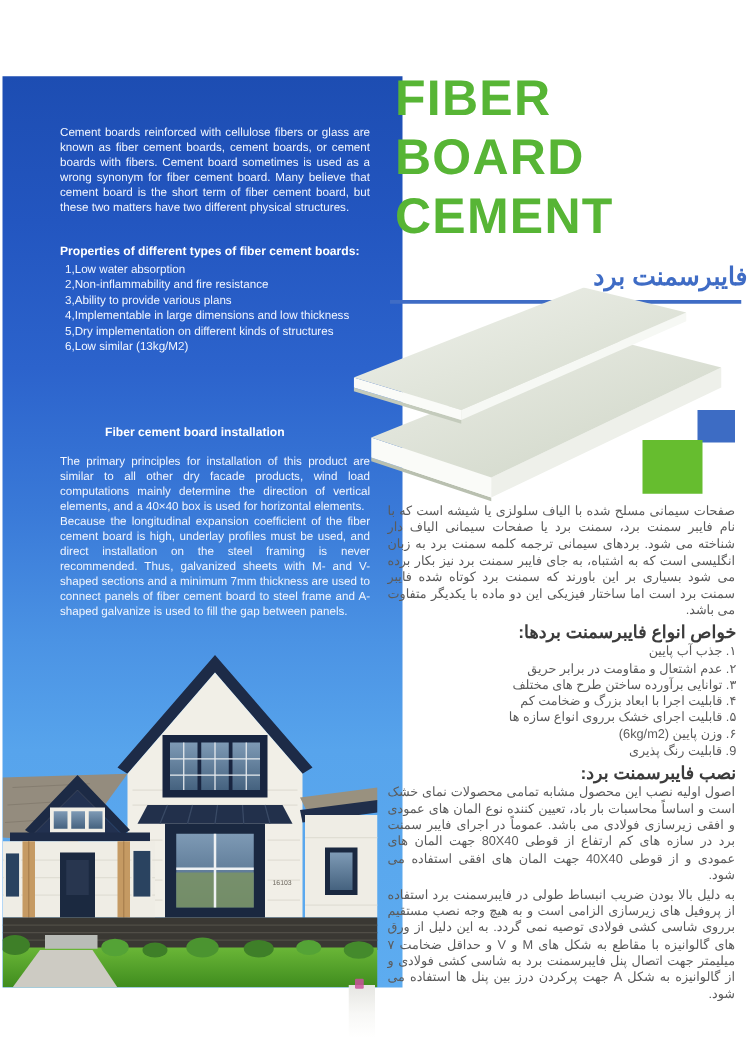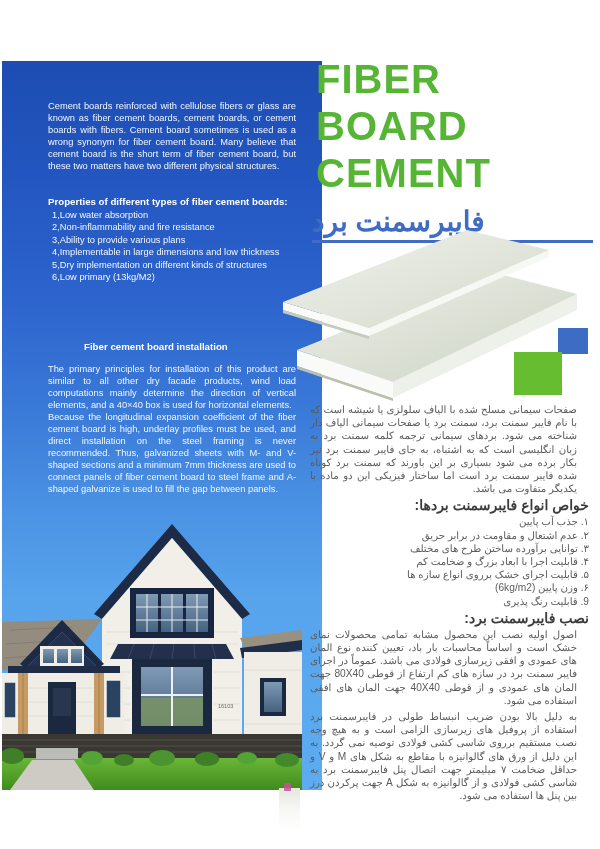--- a/index.html
+++ b/index.html
@@ -28,57 +28,57 @@
   .corner-fold{position:absolute;left:279px;top:788px;width:21px;height:42px;
     background:linear-gradient(180deg,#e6e6e2 0%,#f8f8f6 55%,rgba(255,255,255,0) 100%);}
   .corner-mark{position:absolute;left:284px;top:783px;width:7px;height:8px;
     background:#c9519b;opacity:.85;border-radius:1px;}
 
   
   .title-block{position:absolute;left:312px;top:52px;width:286px;}
   .title-en{margin:4px;font-size:40px;line-height:47px;font-weight:bold;
             letter-spacing:1px;color:#57b535;}
   .title-en span{display:block;}
-  .title-fa{margin-top:12px;font-size:28px;line-height:26px;color:#3f6cc5;direction:rtl;
-            text-align:left;font-weight:bold;}
+  .title-fa{margin-top:12px;font-size:20px;line-height:26px;color:#3f6cc5;direction:rtl;
+            text-align:right;font-weight:bold;}
   .title-rule{margin-top:5px;width:281px;height:3px;background:#3f6cc5;}
 
   
   .boards{position:absolute;left:283px;top:230px;width:317px;height:200px;pointer-events:none;}
   .boards svg{display:block;width:100%;height:100%;}
 
   
   .sq{position:absolute;}
   .sq-blue{left:558px;top:328px;width:30px;height:26px;background:#3d6cc4;}
   .sq-green{left:514px;top:352px;width:48px;height:43px;background:#66bd2f;}
 
   
   .right-col{position:absolute;left:310px;top:403px;width:279px;direction:rtl;
              text-align:justify;color:#5b5b5b;font-size:10.2px;line-height:13.2px;}
-  .right-col p{margin:0 12px 3px 0;}
+  .right-col p{margin:0 1px 3px 0;}
   .right-col .fa-h{margin:4px 0 3px 0;font-size:14px;line-height:13px;
                    font-weight:bold;color:#3c3c3c;text-align:right;}
   .fa-list{margin:0 0 4px 0;padding:0;list-style:none;line-height:13.2px;text-align:right;}
 </style>
 </head>
 <body>
 
 <div class="page">
 
   <section class="left-box">
     <p class="lb-intro">Cement boards reinforced with cellulose fibers or glass are known as fiber cement boards, cement boards, or cement boards with fibers. Cement board sometimes is used as a wrong synonym for fiber cement board. Many believe that cement board is the short term of fiber cement board, but these two matters have two different physical structures.</p>
 
     <h3 class="lb-h props">Properties of different types of fiber cement boards:</h3>
     <ul class="lb-list">
         <li>1,Low water absorption</li>
         <li>2,Non-inflammability and fire resistance</li>
         <li>3,Ability to provide various plans</li>
         <li>4,Implementable in large dimensions and low thickness</li>
         <li>5,Dry implementation on different kinds of structures</li>
-        <li>6,Low primary (13kg/M2)</li>
+        <li>6,Low similar (13kg/M2)</li>
       </ul>
 
     <h3 class="lb-h install">Fiber cement board installation</h3>
     <div class="lb-paras">
       <p>The primary principles for installation of this product are similar to all other dry facade products, wind load computations mainly determine the direction of vertical elements, and a 40×40 box is used for horizontal elements.</p>
       <p>Because the longitudinal expansion coefficient of the fiber cement board is high, underlay profiles must be used, and direct installation on the steel framing is never recommended. Thus, galvanized sheets with M- and V-shaped sections and a minimum 7mm thickness are used to connect panels of fiber cement board to steel frame and A-shaped galvanize is used to fill the gap between panels.</p>
     </div>
 
     <div class="house">
       <svg viewBox="0 0 300 288" preserveAspectRatio="none">

